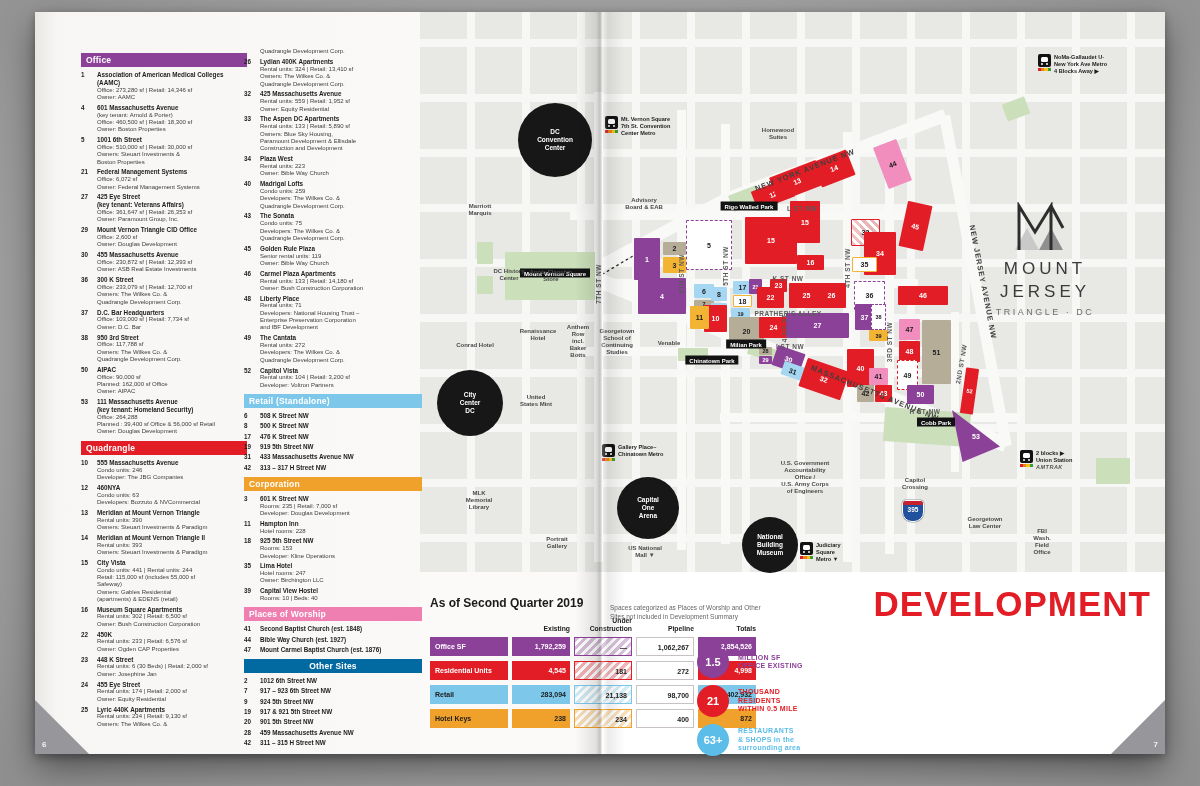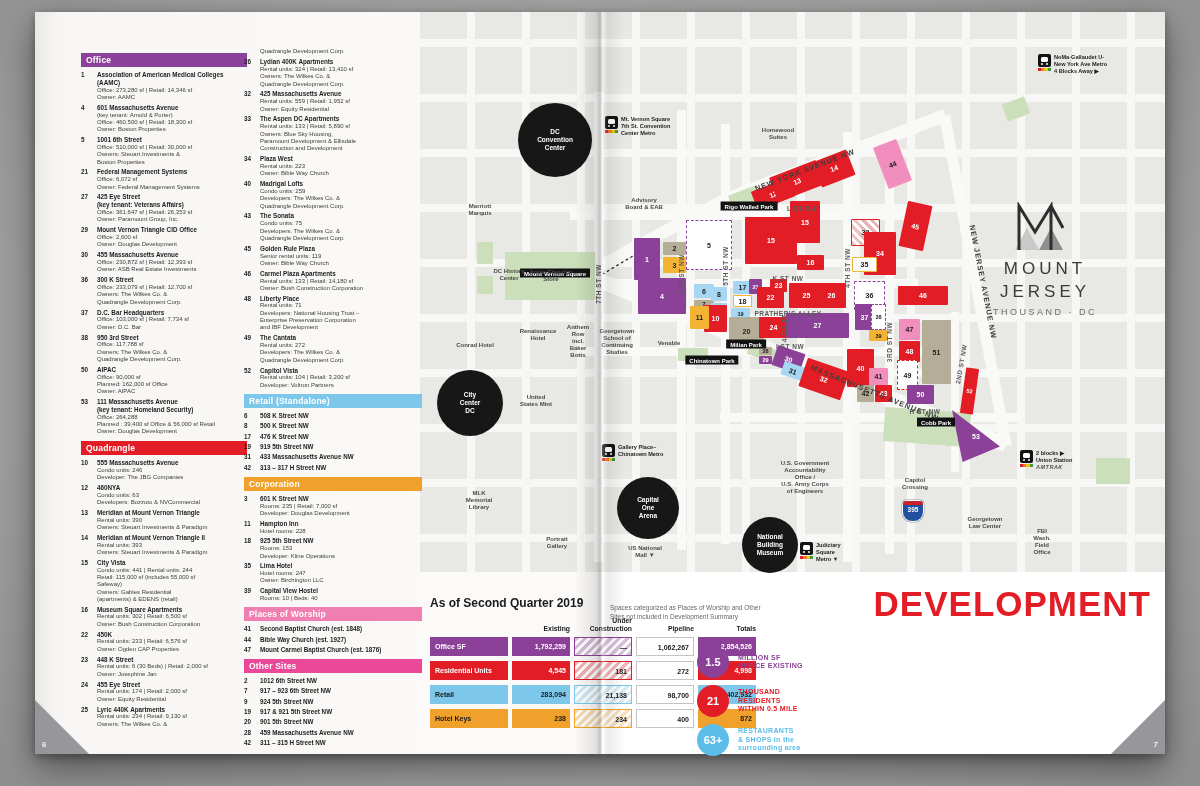--- a/index.html
+++ b/index.html
@@ -686,21 +686,21 @@
         <div class="ibody">
           <div class="iname">Bible Way Church (est. 1927)</div>
         </div>
       </div>
       <div class="item">
         <div class="inum">47</div>
         <div class="ibody">
           <div class="iname">Mount Carmel Baptist Church (est. 1876)</div>
         </div>
       </div>
-      <div class="sec-h" style="background: #ec4899;">Other Sites</div>
+      <div class="sec-h" style="background: #0369a1; text-align: center;">Other Sites</div>
       <div class="item">
         <div class="inum">2</div>
         <div class="ibody">
           <div class="iname">1012 6th Street NW</div>
         </div>
       </div>
       <div class="item">
         <div class="inum">7</div>
         <div class="ibody">
           <div class="iname">917 – 923 6th Street NW</div>
@@ -802,21 +802,21 @@
 
   <div id="logo">
     <svg width="64" height="52" viewBox="0 0 64 52">
       <polygon points="14,26 26,48 2,48" fill="#c9c9c9"></polygon>
       <polygon points="38,26 50,48 26,48" fill="#8f8f8f"></polygon>
       <path d="M6,48 V4 L22,30 L38,4 V48" fill="none" stroke="#2e2e2e" stroke-width="3"></path>
       <path d="M38,4 L50,26" fill="none" stroke="#2e2e2e" stroke-width="3"></path>
     </svg>
     <div class="lg1">MOUNT</div>
     <div class="lg1">JERSEY</div>
-    <div class="lg3">THOUSAND · DC</div>
+    <div class="lg3">TRIANGLE · DC</div>
   </div>
 
   <div id="bigtitle">
     <div id="bt1">DEVELOPMENT</div>
   </div>
 
   <div class="corner" id="cornL">
       <span>6</span>
     </div>
   <div class="corner" id="cornR">

